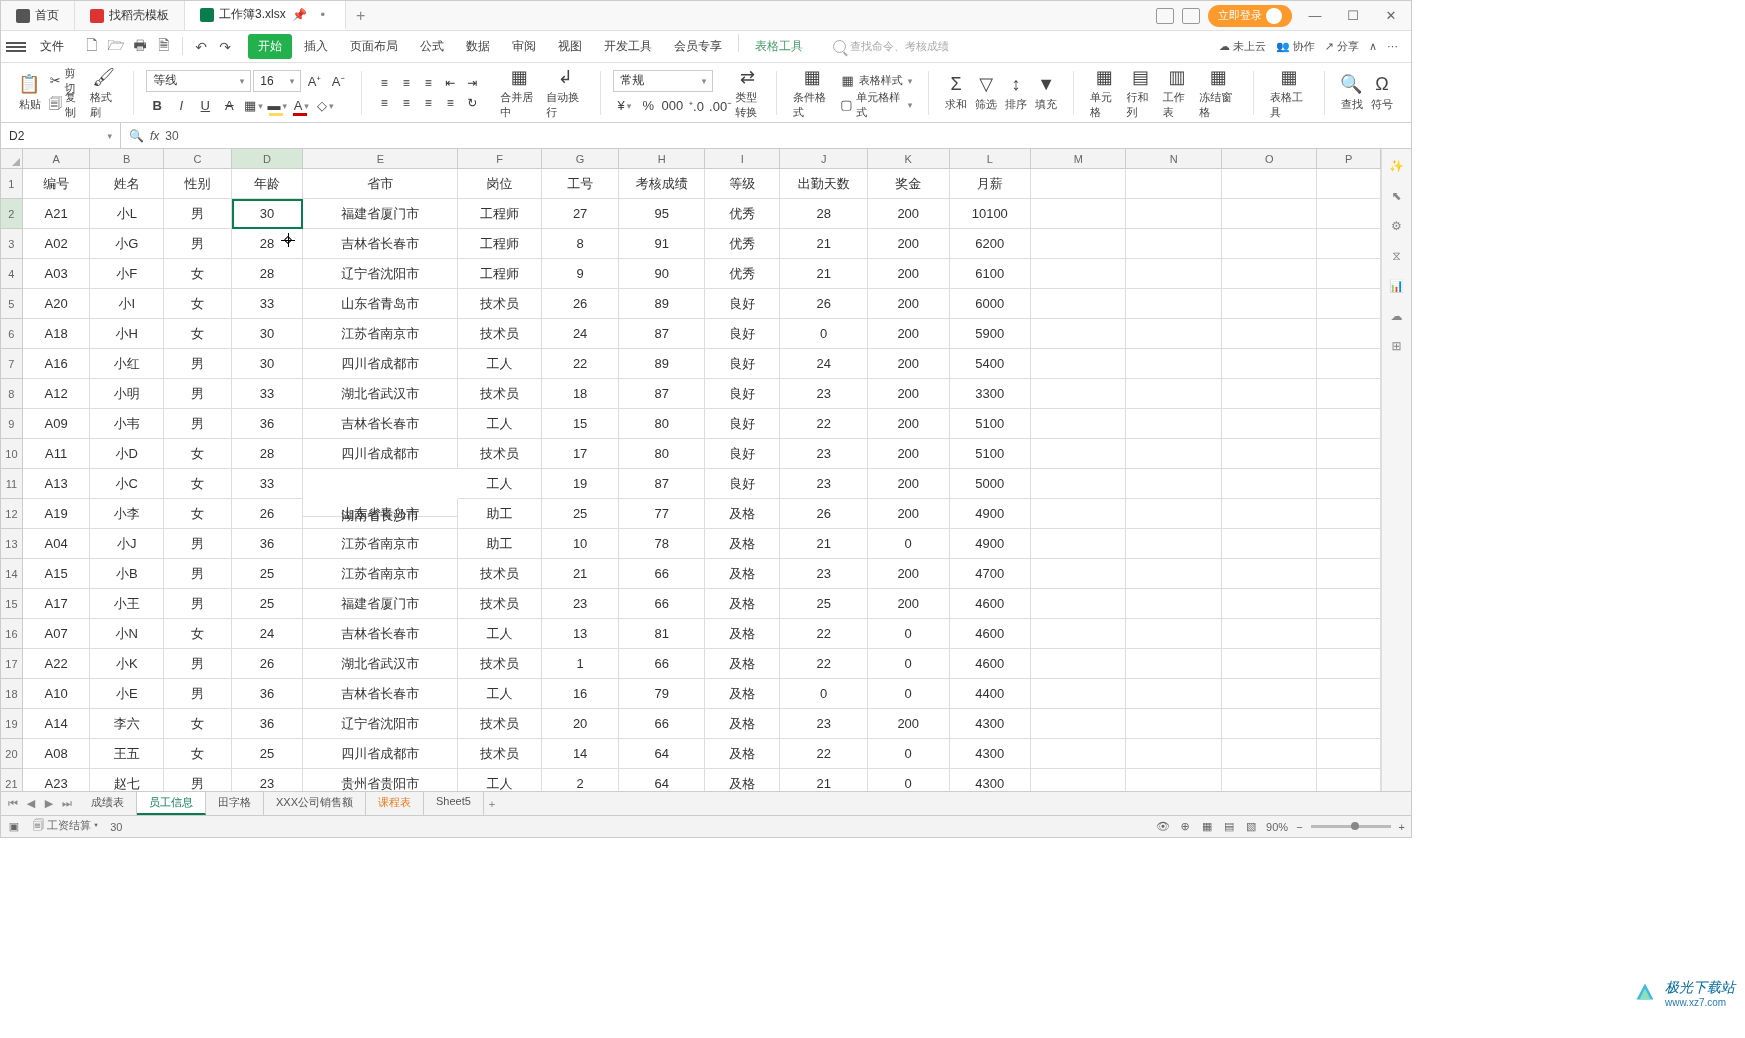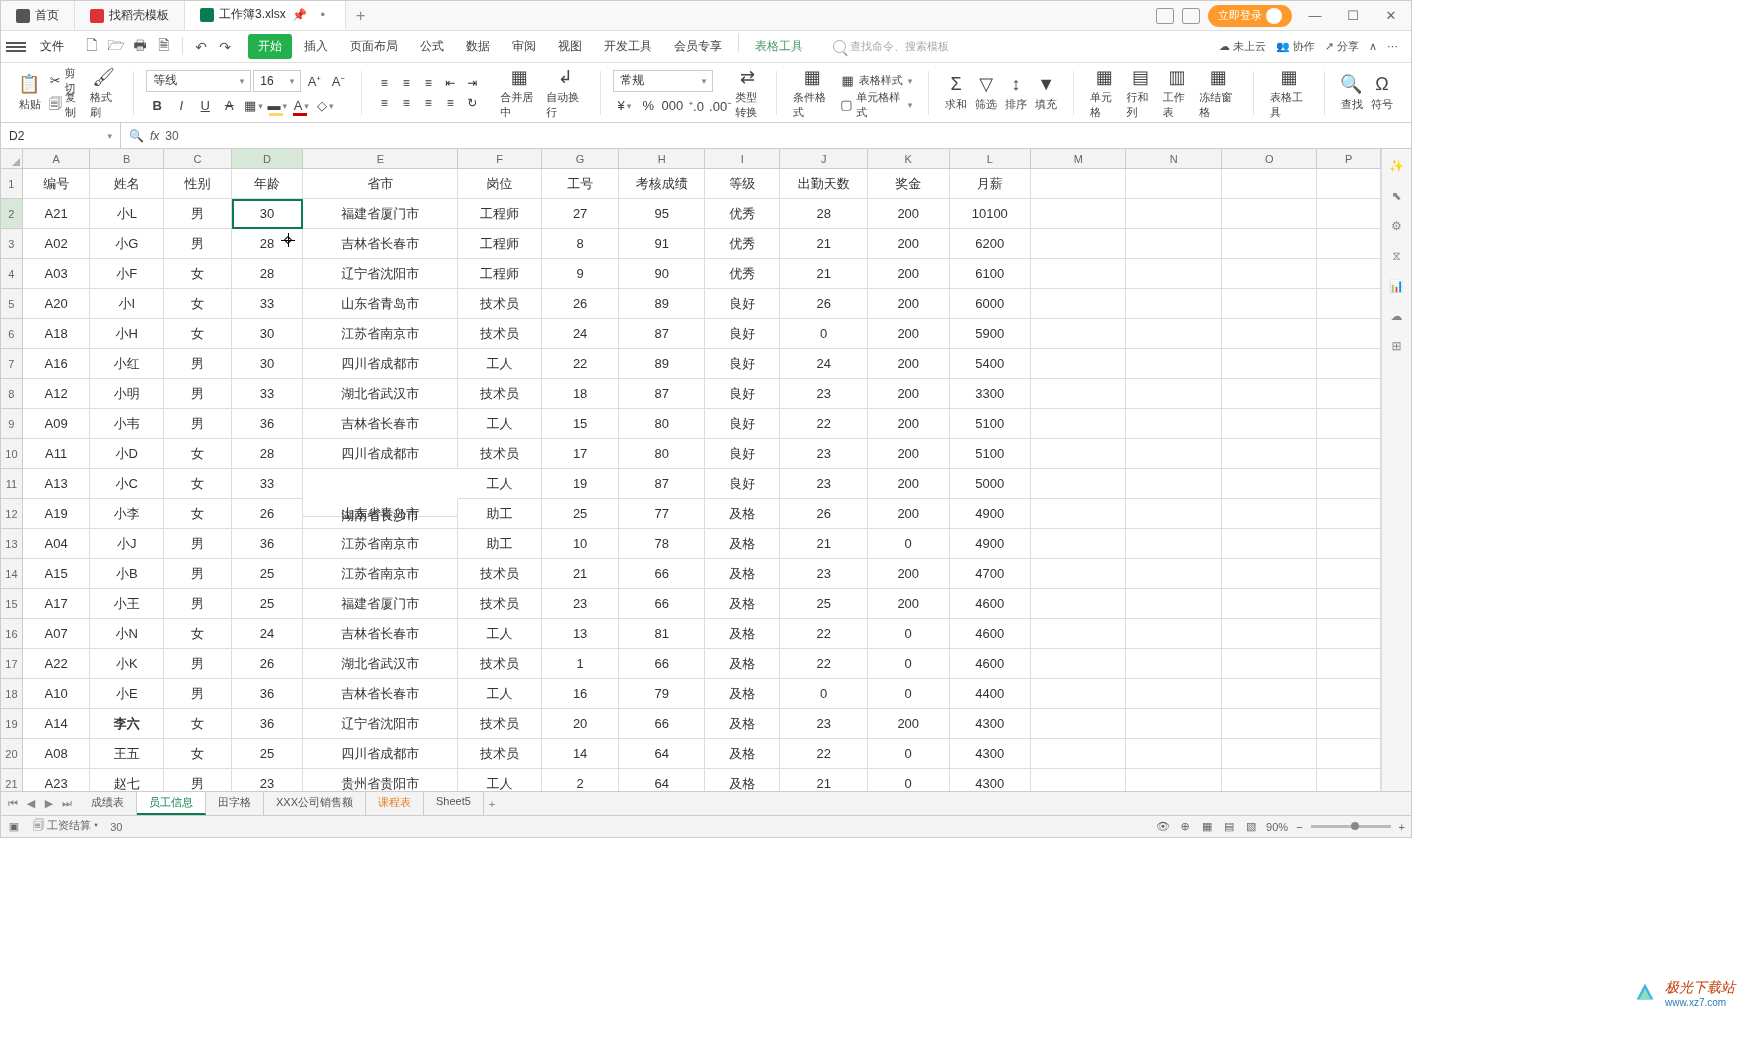--- a/index.html
+++ b/index.html
@@ -101,21 +101,21 @@
 .statusbar{height:22px;display:flex;align-items:center;border-top:1px solid #ccc;background:#f3f3f3;font-size:11px;color:#666;padding:0 6px;}
 .sb-left{display:flex;gap:12px;align-items:center;}
 .sb-right{margin-left:auto;display:flex;gap:8px;align-items:center;}
 .sb-icon{width:14px;height:14px;display:flex;align-items:center;justify-content:center;}
 .zoom-slider{width:80px;height:3px;background:#bbb;position:relative;}
 .zoom-slider::after{content:'';position:absolute;width:8px;height:8px;background:#888;border-radius:50%;left:40px;top:-3px;}
 
 
 .watermark{position:absolute;bottom:30px;right:10px;display:flex;align-items:center;gap:6px;z-index:50;}
 .wm-logo{width:28px;height:28px;}
-.wm-text{font-size:14px;color:#c2410c;font-style:italic;}
+.wm-text{font-size:14px;color:#0369a1;font-style:italic;}
 
 
 .cw-A{width:68px;}
 .cw-B{width:74px;}
 .cw-C{width:68px;}
 .cw-D{width:72px;}
 .cw-E{width:156px;}
 .cw-F{width:84px;}
 .cw-G{width:78px;}
 .cw-H{width:86px;}
@@ -186,21 +186,21 @@
       <span class="menu-item">数据</span>
       <span class="menu-item">审阅</span>
       <span class="menu-item">视图</span>
       <span class="menu-item">开发工具</span>
       <span class="menu-item">会员专享</span>
       <span class="qsep"></span>
       <span class="menu-item table-tools">表格工具</span>
     </div>
     <div class="search-box">
       <span class="si"></span>
-      <span>查找命令、搜索模板</span>
+      <span>查找命令、考核成绩</span>
     </div>
     <div class="menubar-right">
       <span class="mbr-item">☁ <span>未上云</span></span>
       <span class="mbr-item">👥 <span>协作</span></span>
       <span class="mbr-item">↗ <span>分享</span></span>
       <span>∧</span>
       <span>⋯</span>
     </div>
   </div>
 
@@ -750,21 +750,21 @@
             <div class="cell cw-K" style="width: 82px;">0</div>
             <div class="cell cw-L" style="width: 82px;">4400</div>
             <div class="cell cw-M" style="width: 96px;"></div>
             <div class="cell cw-N" style="width: 96px;"></div>
             <div class="cell cw-O" style="width: 96px;"></div>
             <div class="cell cw-P" style="width: 64px;"></div>
           </div>
           <div class="data-row">
             <div class="rowhdr" style="height: 30px;">19</div>
             <div class="cell cw-A" style="width: 68px;">A14</div>
-            <div class="cell cw-B" style="width: 74px; font-weight: bold;">李六</div>
+            <div class="cell cw-B" style="width: 74px;">李六</div>
             <div class="cell cw-C" style="width: 68px;">女</div>
             <div class="cell cw-D" style="width: 72px;">36</div>
             <div class="cell cw-E" style="width: 156px;">辽宁省沈阳市</div>
             <div class="cell cw-F" style="width: 84px;">技术员</div>
             <div class="cell cw-G" style="width: 78px;">20</div>
             <div class="cell cw-H" style="width: 86px;">66</div>
             <div class="cell cw-I" style="width: 76px;">及格</div>
             <div class="cell cw-J" style="width: 88px;">23</div>
             <div class="cell cw-K" style="width: 82px;">200</div>
             <div class="cell cw-L" style="width: 82px;">4300</div>

